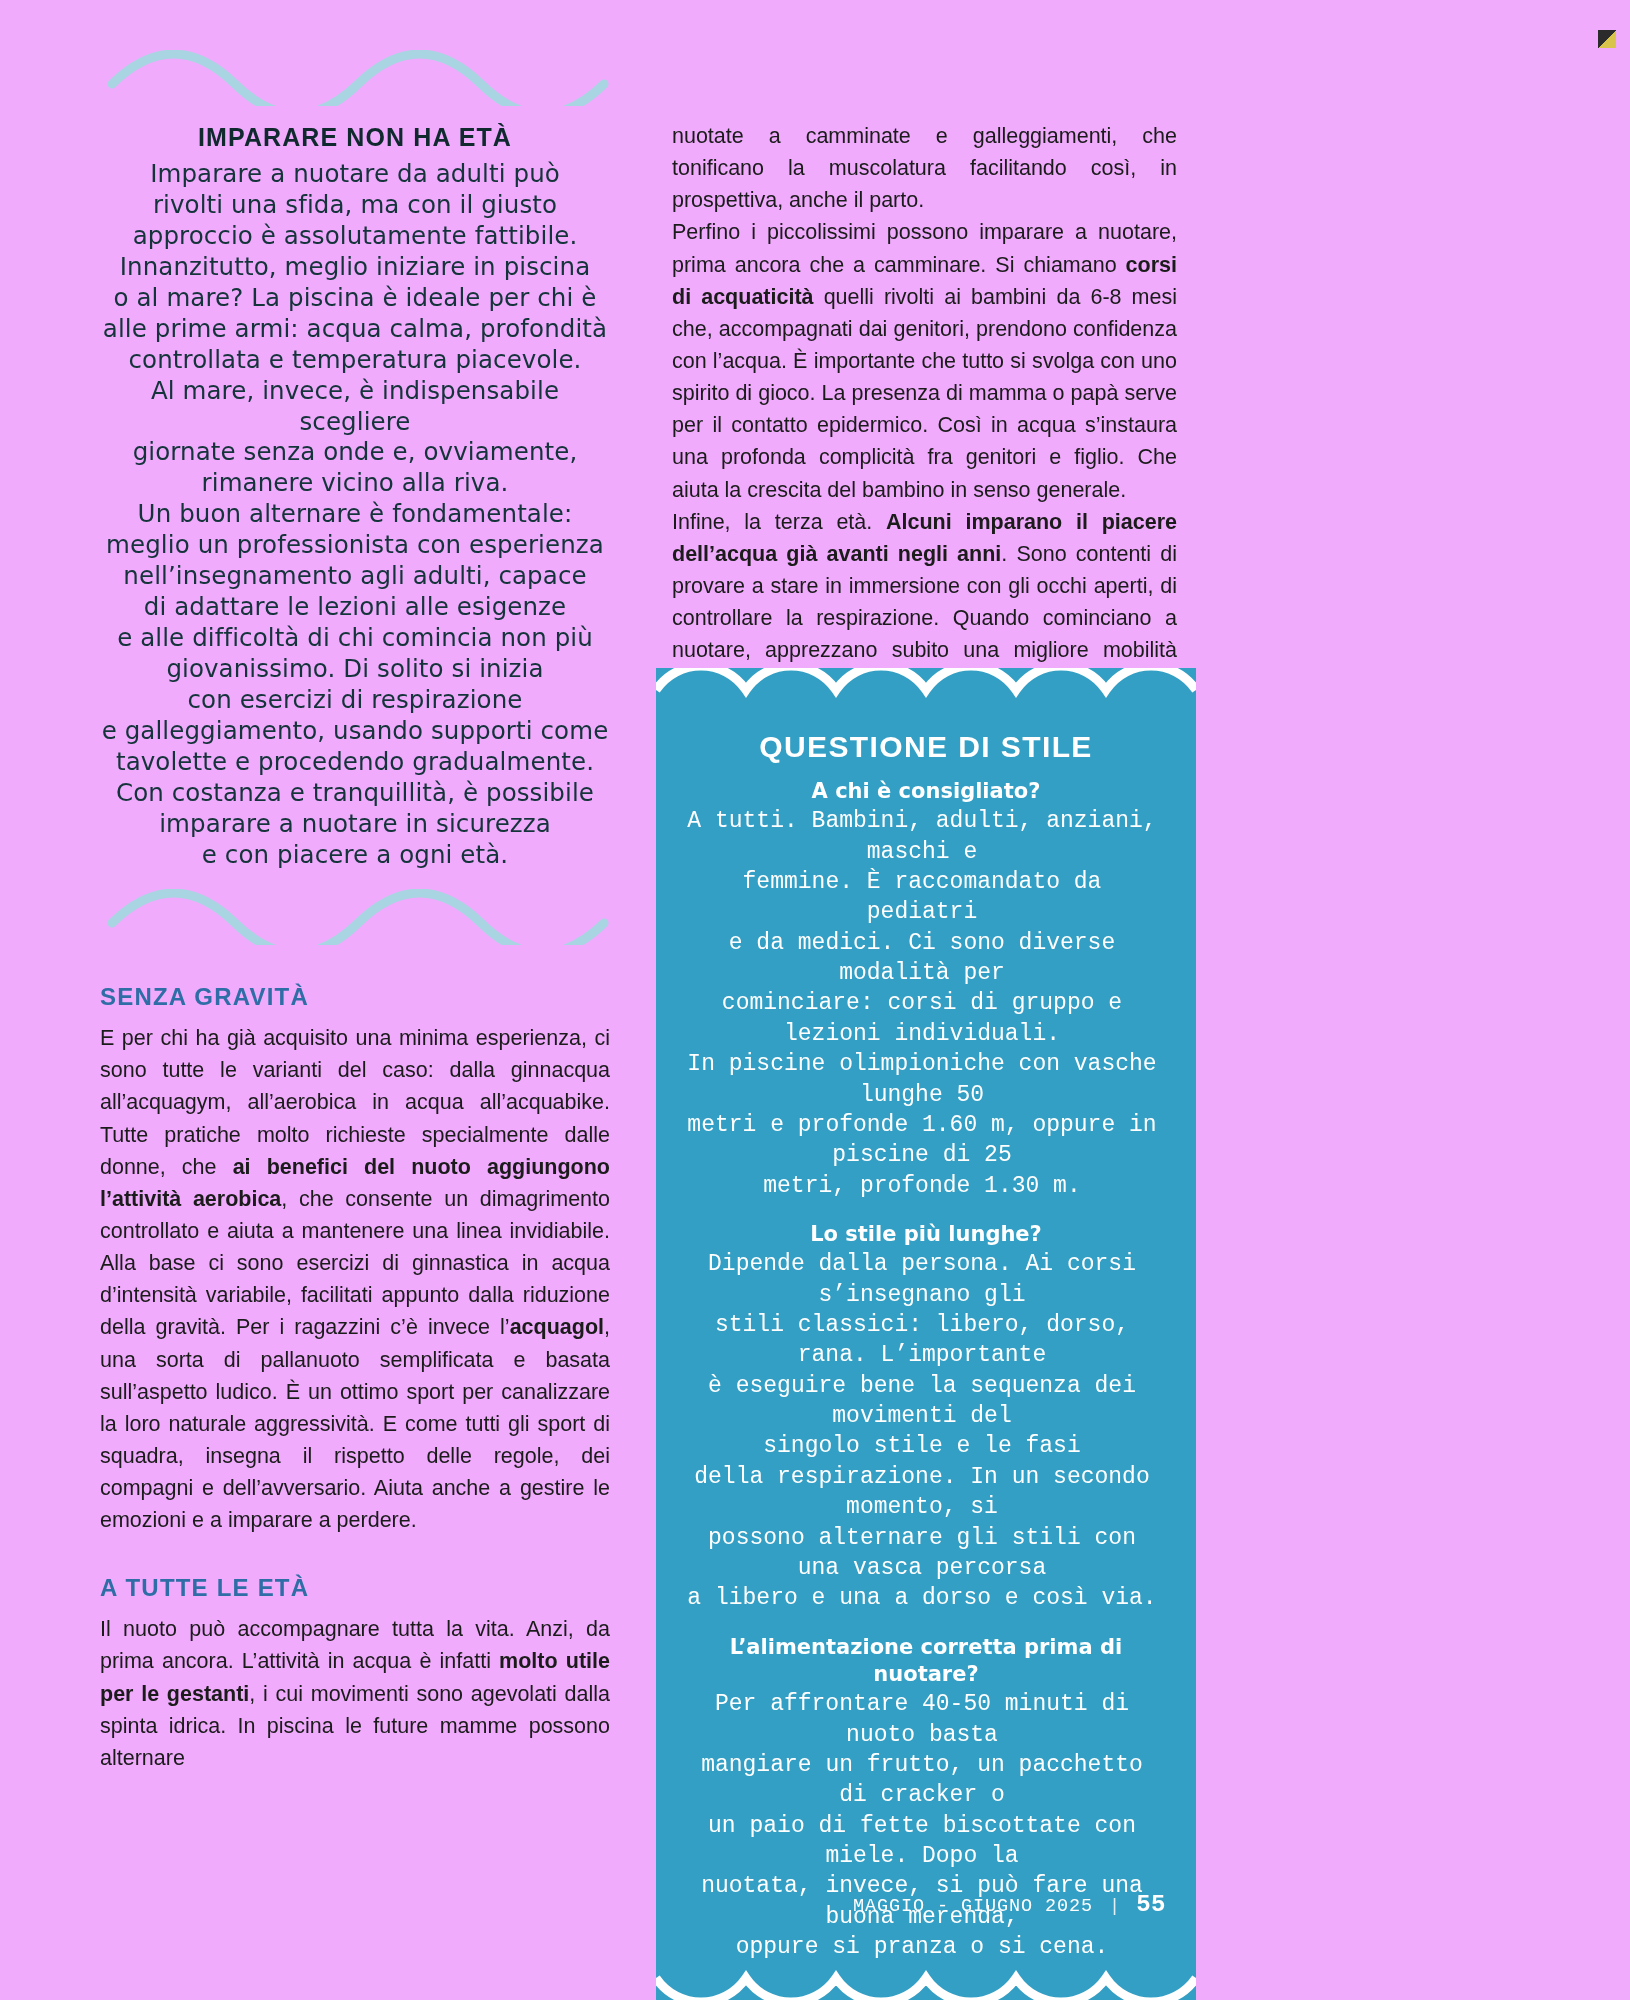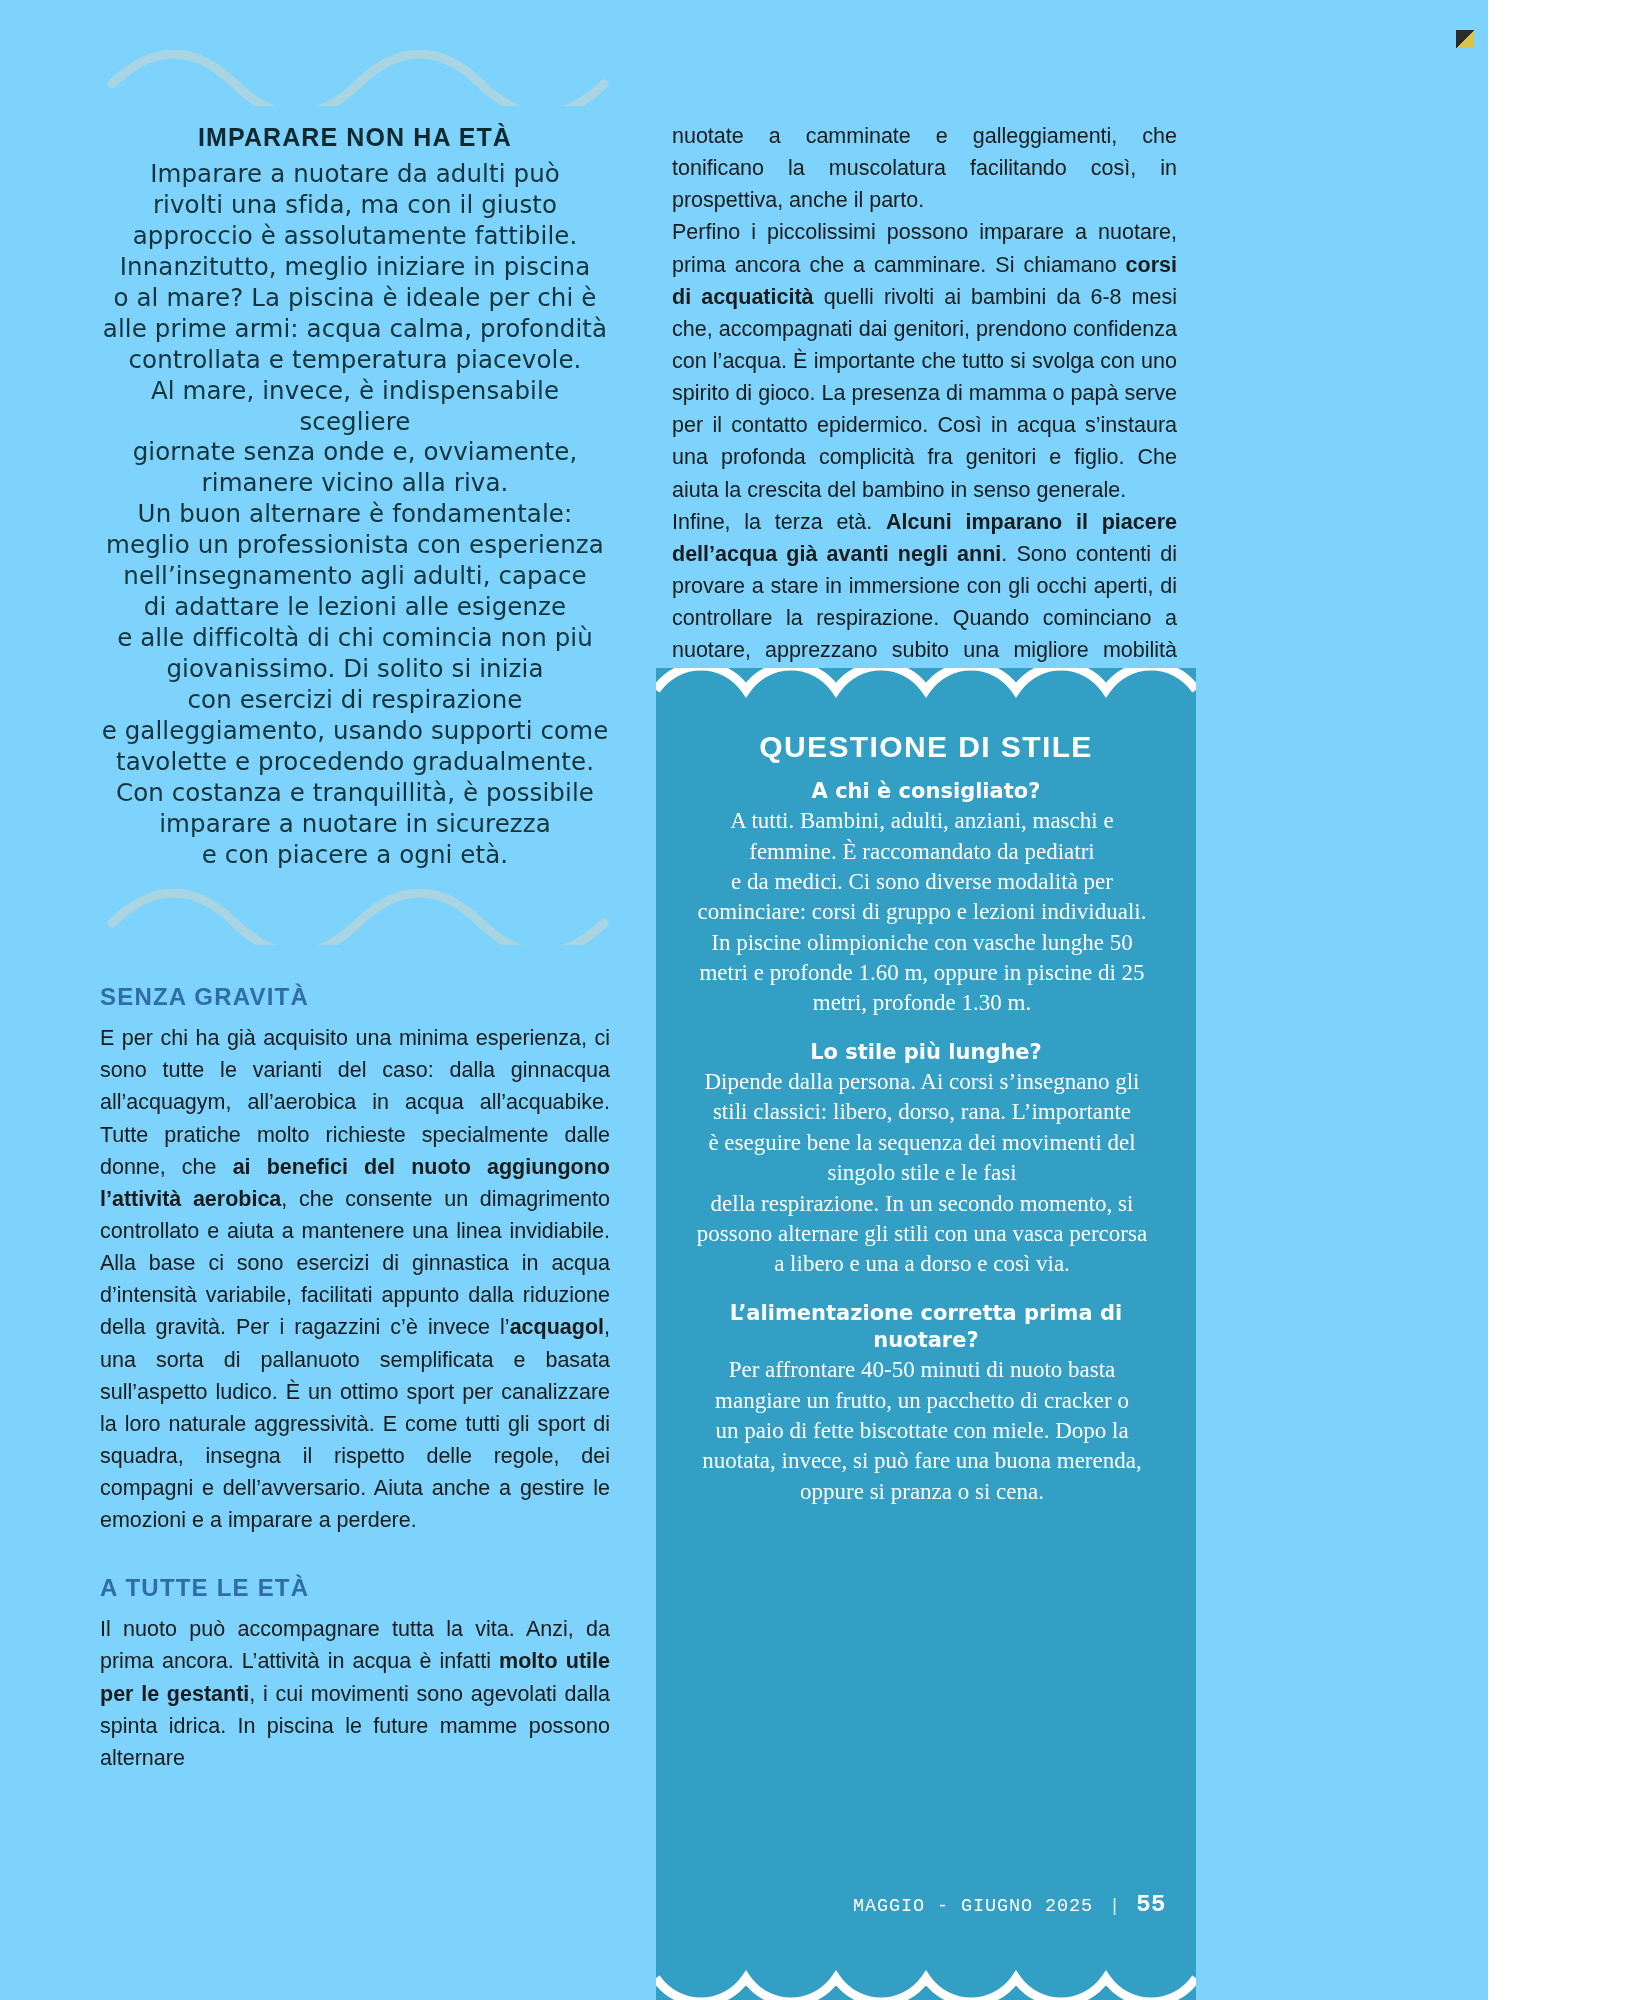--- a/index.html
+++ b/index.html
@@ -2,23 +2,23 @@
 <html><head>
 <meta charset="utf-8">
 <style>
   html, body {
     margin: 0;
     padding: 0;
     background: #ffffff;
   }
   .page {
     position: relative;
-    width: 1488px;
+    width: 1630px;
     height: 2000px;
-    background: #7dd3fc;
+    background: #f0abfc;
     overflow: hidden;
     font-family: "Liberation Sans", sans-serif;
   }
 
   
   .corner-mark {
     position: absolute;
     top: 30px;
     right: 14px;
     width: 18px;
@@ -140,21 +140,21 @@
   }
   .q-head {
     font-family: "DejaVu Sans", sans-serif;
     font-weight: bold;
     font-size: 21px;
     color: #ffffff;
     margin: 0 0 1px 0;
     line-height: 1.3;
   }
   .q-body {
-    font-family: Liberation Serif, serif;
+    font-family: Liberation Mono, monospace;
     font-size: 23px;
     line-height: 1.32;
     color: #ffffff;
     margin: 0 8px 20px 0;
   }
   .q-block:last-child .q-body { margin-bottom: 0; }
 
   
   .footer {
     position: absolute;

